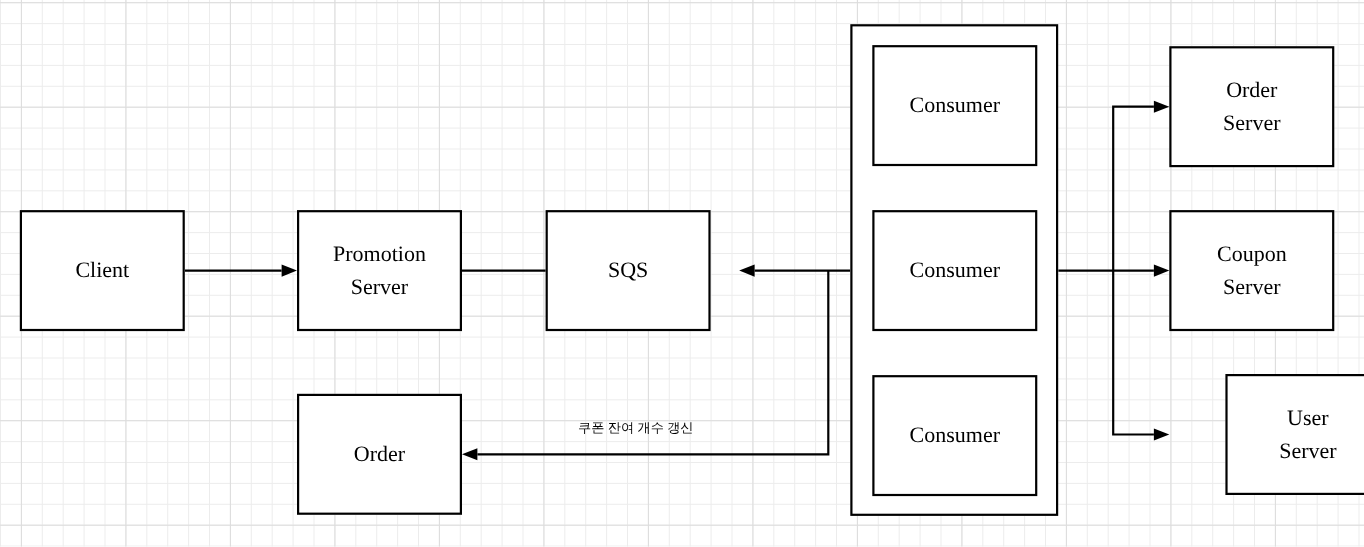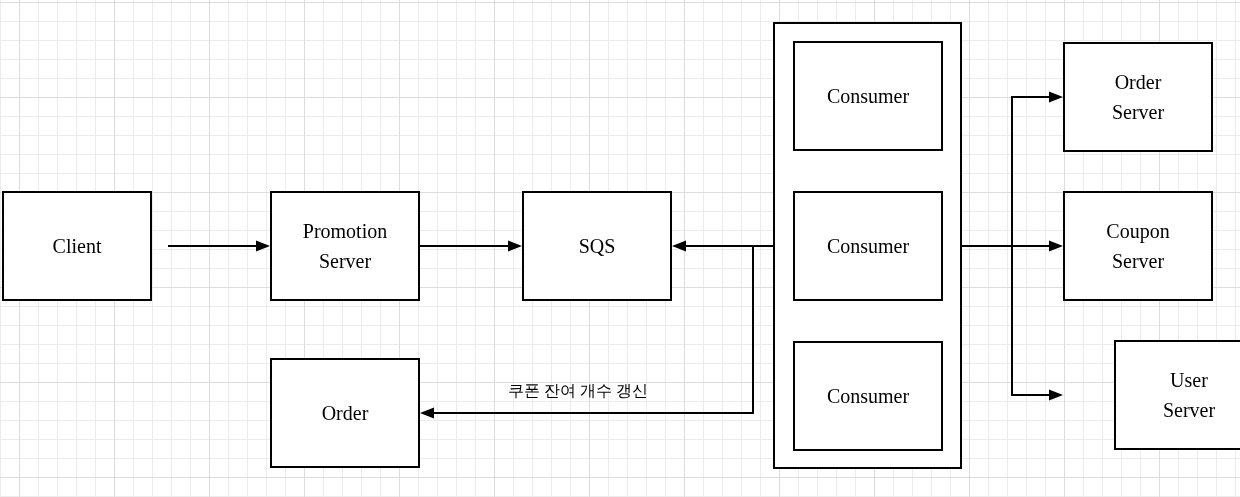--- a/index.html
+++ b/index.html
@@ -62,38 +62,38 @@
   }
 
   .group-frame {
     position: absolute;
     left: 773px; top: 22px;
     width: 189px; height: 447px;
     background: var(--node-fill);
     border: 2px solid var(--node-border);
   }
 
-  .n-client    { left: 2px;   top: 191px; text-align: right; }
+  .n-client    { left: 18px;   top: 191px; text-align: right; }
   .n-promotion { left: 270px;  top: 191px; }
-  .n-sqs       { left: 522px;  top: 191px; }
+  .n-sqs       { left: 496px;  top: 191px; }
   .n-redis     { left: 270px;  top: 358px; }
   .n-consumer1 { left: 793px;  top: 41px; }
   .n-consumer2 { left: 793px;  top: 191px; }
   .n-consumer3 { left: 793px;  top: 341px; }
   .n-order     { left: 1063px; top: 42px; }
   .n-coupon    { left: 1063px; top: 191px; text-align: center; }
   .n-user      { left: 1114px; top: 340px; }
 
   .edge-label {
     position: absolute;
     left: 498px;
     top: 381px;
     width: 160px;
     text-align: center;
-    font-size: 16px;
+    font-size: 12px;
     color: var(--text-color);
   }
 </style>
 </head>
 <body>
 
 <div class="canvas">
 
   <svg class="edges" viewBox="0 0 1240 497">
 

